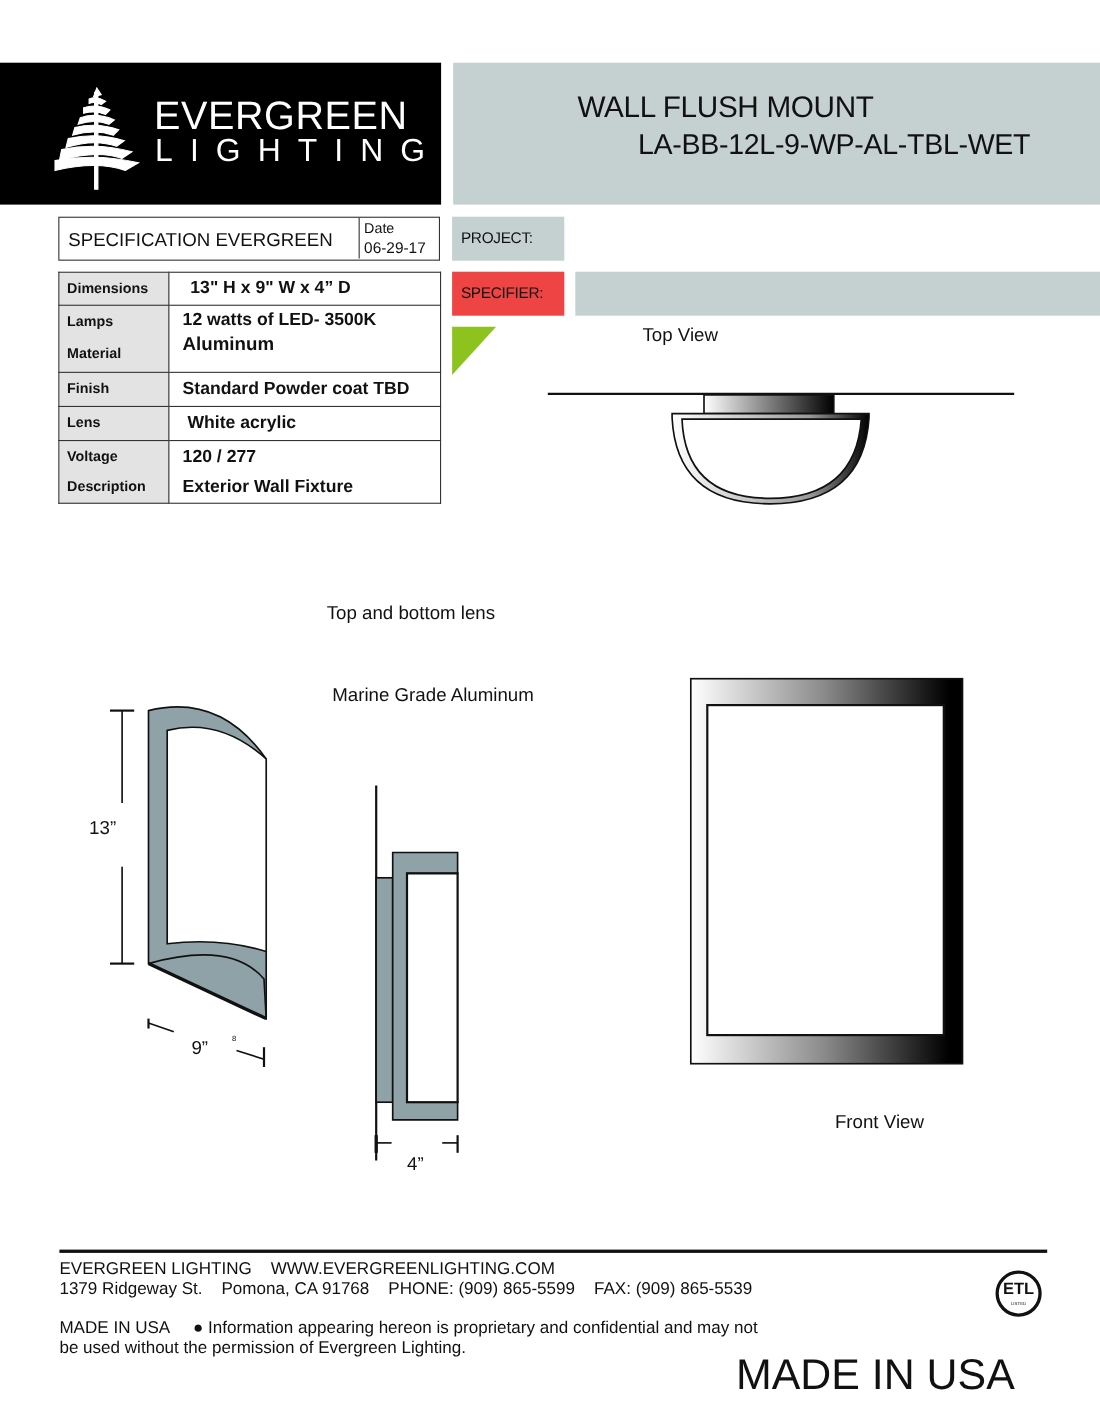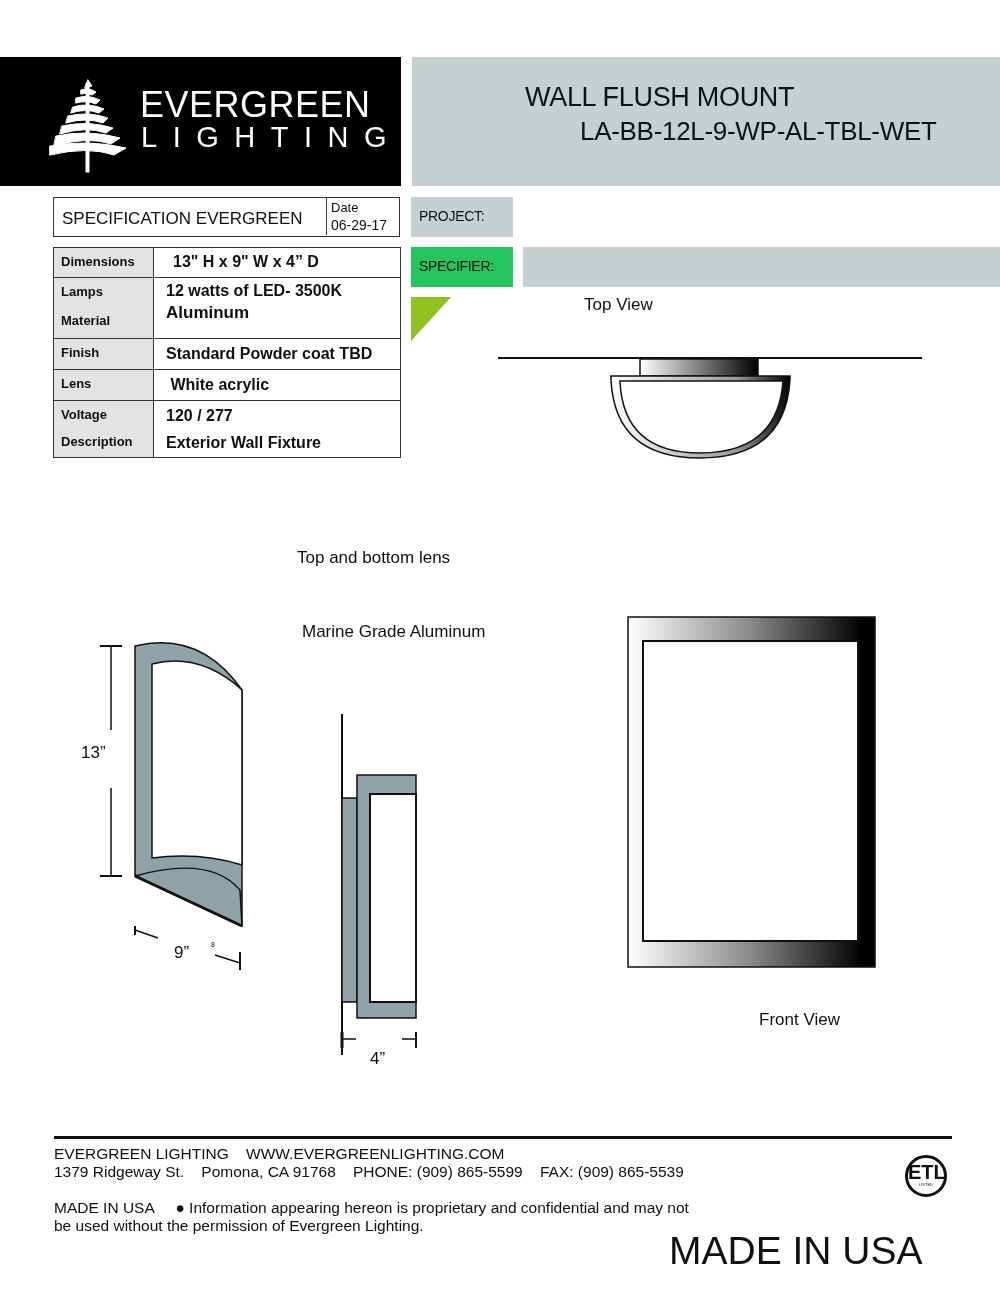--- a/index.html
+++ b/index.html
@@ -24,21 +24,21 @@
 
   
   .spec-table { left: 53px; top: 247px; width: 348px; border-collapse: collapse; }
   .spec-table td { border: 1.5px solid #333; padding: 0; vertical-align: top; }
   .spec-table td.lab { background: #e3e3e3; width: 92px; font-size: 13px; padding-left: 7px; }
   .spec-table td.val { font-size: 16px; padding-left: 12px; }
   .line { display: block; font-weight: bold; }
 
   
   .proj-label { left: 411px; top: 197px; width: 102px; height: 40px; background: #c5d0d0; }
-  .spec-label { left: 411px; top: 247px; width: 102px; height: 40px; background: #22c55e; }
+  .spec-label { left: 411px; top: 247px; width: 102px; height: 40px; background: #ef4444; }
   .lbl-text { position: absolute; left: 8px; top: 11px; font-size: 14px; letter-spacing: -0.3px; }
   .spec-field { left: 523px; top: 247px; width: 477px; height: 40px; background: #c5d0d0; }
   .proj-field { left: 523px; top: 197px; width: 477px; height: 40px; background: transparent; }
   .green-tri { left: 411px; top: 297px; width: 0; height: 0;
                border-top: 44px solid #8dc21f; border-right: 40px solid transparent; }
 
   .caption { font-size: 17px; }
   .footer-rule { left: 54px; top: 1136px; width: 898px; height: 3px; background: #111; }
   .foot { font-size: 15.5px; left: 54px; }
   .made-big { left: 669px; top: 1229px; font-size: 39px; letter-spacing: 0px; }
@@ -201,17 +201,17 @@
 </svg>
 <div class="abs caption" style="left:759px;top:1010px">Front View</div>
 
 <div class="abs footer-rule"></div>
 <div class="abs foot" style="top:1145px;white-space:pre">EVERGREEN LIGHTING    WWW.EVERGREENLIGHTING.COM</div>
 <div class="abs foot" style="top:1163px;white-space:pre">1379 Ridgeway St.    Pomona, CA 91768    PHONE: (909) 865-5599    FAX: (909) 865-5539</div>
 <div class="abs foot" style="top:1199px;white-space:pre">MADE IN USA     ● Information appearing hereon is proprietary and confidential and may not</div>
 <div class="abs foot" style="top:1217px">be used without the permission of Evergreen Lighting.</div>
 
 <div class="abs" style="left:905px;top:1155px;width:42px;height:42px;border:3px solid #111;border-radius:50%;box-sizing:border-box;text-align:center;">
-  <span style="display:block;font-weight:bold;font-size:20px;line-height:28px;">ETL</span>
+  <span style="display:block;font-weight:bold;font-size:15px;line-height:28px;">ETL</span>
   <span style="display:block;font-size:4px;line-height:4px;margin-top:-3px;">LISTED</span>
 </div>
 
 <div class="abs made-big">MADE IN USA</div>
 
 </body></html>

